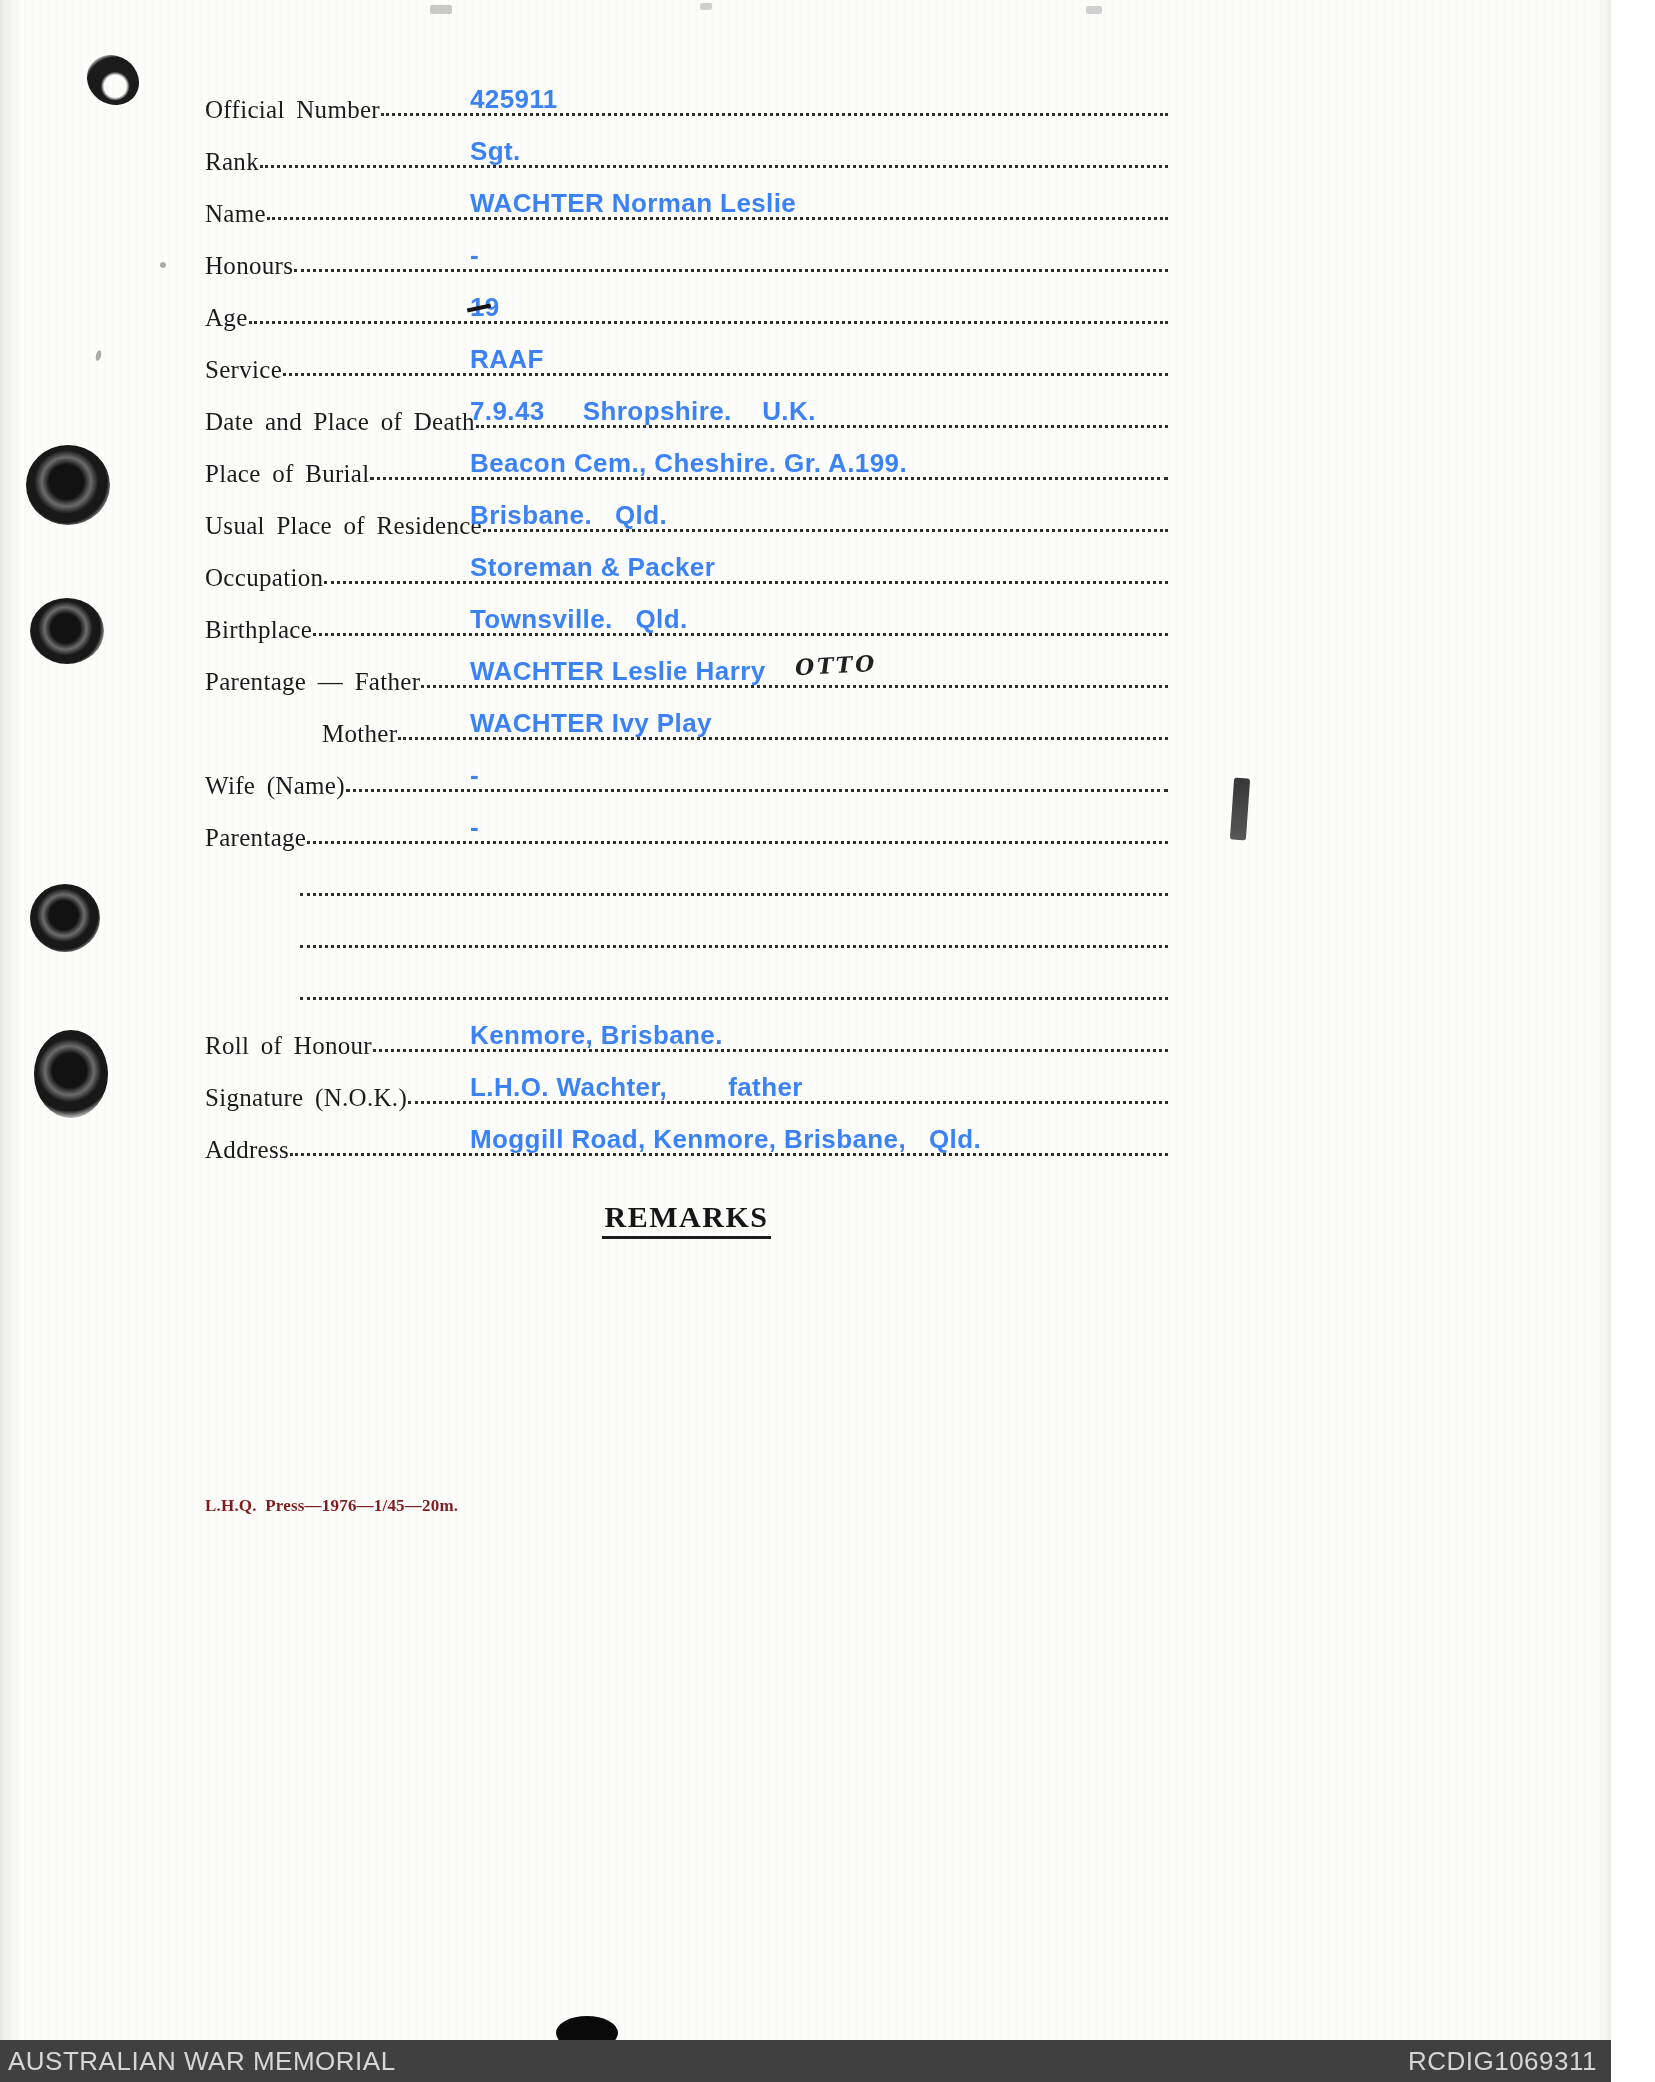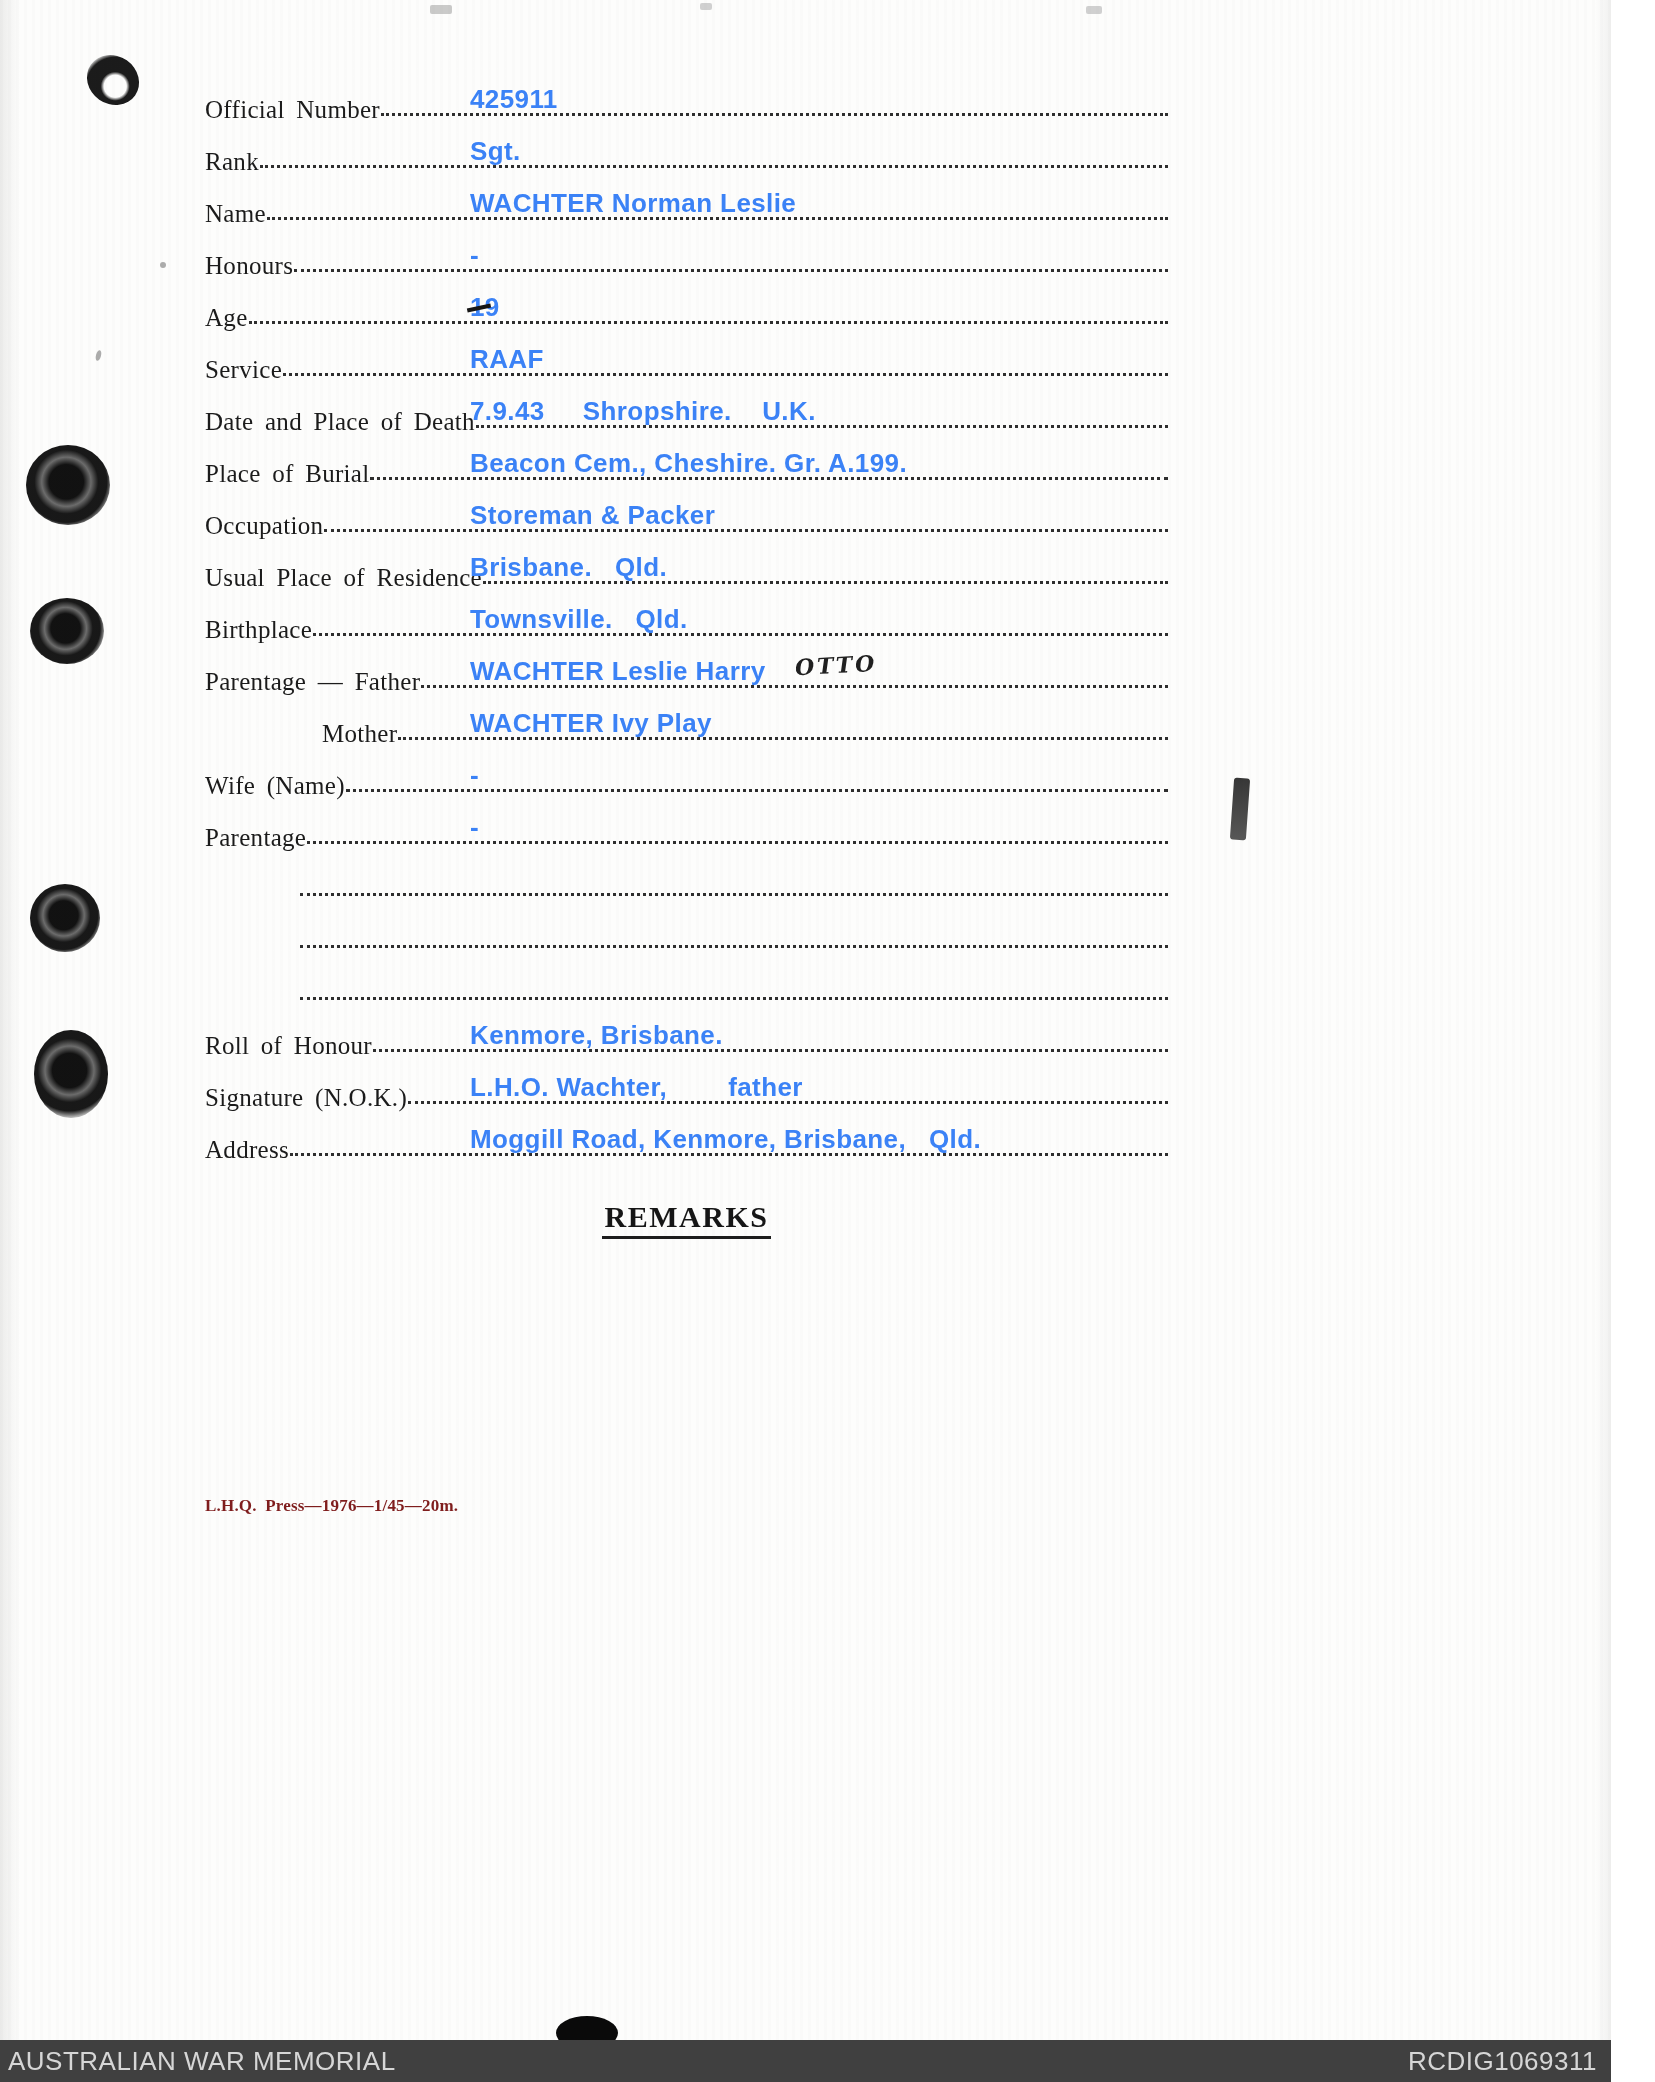--- a/index.html
+++ b/index.html
@@ -164,29 +164,29 @@
       <span class="val">7.9.43     Shropshire.    U.K.</span>
     </div>
 
     <div class="row">
       <span class="lbl">Place of Burial</span>
       <span class="leader"></span>
       <span class="val">Beacon Cem., Cheshire. Gr. A.199.</span>
     </div>
 
     <div class="row">
+      <span class="lbl">Usual Place of Residence</span>
+      <span class="leader"></span>
+      <span class="val">Brisbane.   Qld.</span>
+    </div>
+
+    <div class="row">
       <span class="lbl">Occupation</span>
       <span class="leader"></span>
       <span class="val">Storeman &amp; Packer</span>
-    </div>
-
-    <div class="row">
-      <span class="lbl">Usual Place of Residence</span>
-      <span class="leader"></span>
-      <span class="val">Brisbane.   Qld.</span>
     </div>
 
     <div class="row">
       <span class="lbl">Birthplace</span>
       <span class="leader"></span>
       <span class="val">Townsville.   Qld.</span>
     </div>
 
     <div class="row">
       <span class="lbl">Parentage — Father</span>

